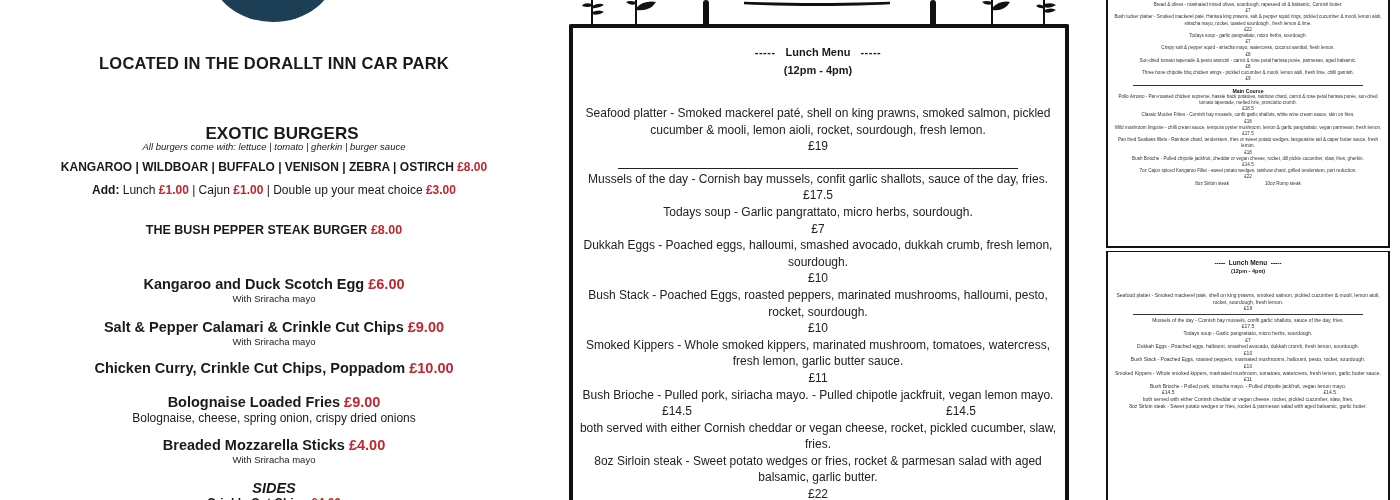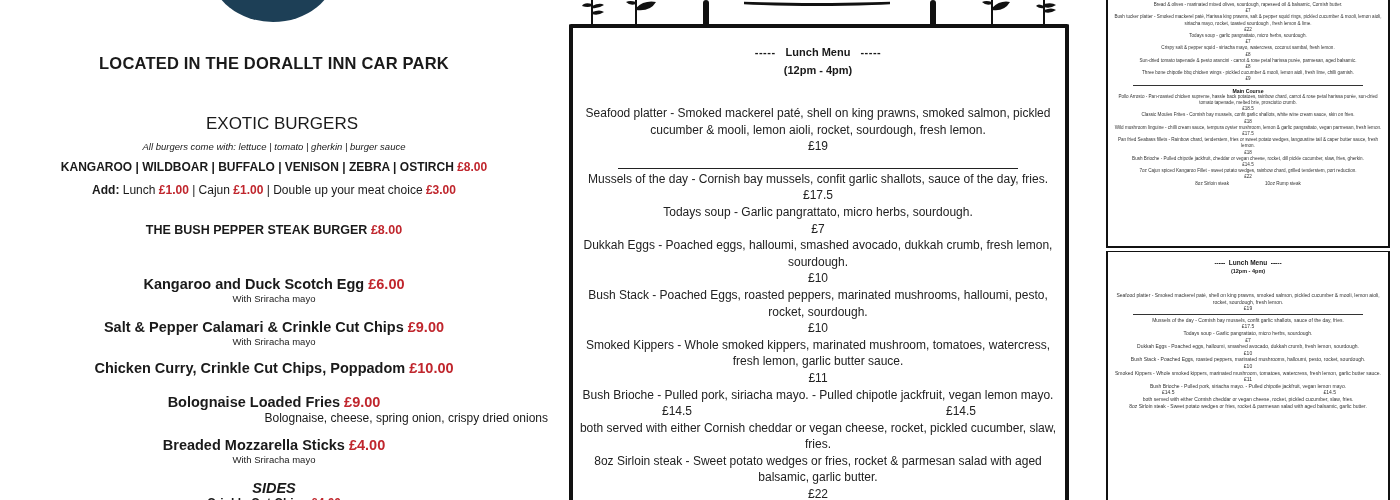--- a/index.html
+++ b/index.html
@@ -3,32 +3,32 @@
 <meta charset="utf-8">
 <style>
   * { box-sizing: border-box; margin: 0; padding: 0; }
   html, body { width: 1400px; height: 500px; overflow: hidden; background: #ffffff; }
   body { position: relative; font-family: "Liberation Sans", sans-serif; color: #1a1a1a; }
 
   
   .left { position: absolute; left: 0; top: 0; width: 548px; height: 420px; text-align: center; }
   .logo-circle { position: absolute; left: 211px; top: -78px; width: 124px; height: 100px; border-radius: 50%; background: #1d3f56; }
   .located { position: absolute; top: 54px; left: 0; width: 548px; font-weight: 700; font-size: 16.5px; letter-spacing: 0.2px; }
-  .exotic-title { position: absolute; top: 114px; left: 0; width: 548px; font-weight: 400; font-size: 17px; padding-left: 16px; }
+  .exotic-title { position: absolute; top: 124px; left: 0; width: 548px; font-weight: 700; font-size: 17px; padding-left: 16px; }
   .all-burgers { position: absolute; top: 141px; left: 0; width: 548px; font-style: italic; font-size: 9.5px; }
   .burger-list { position: absolute; top: 160px; left: 0; width: 548px; font-weight: 700; font-size: 12px; }
   .add-line { position: absolute; top: 183px; left: 0; width: 548px; font-size: 12px; }
   .add-line b { font-weight: 700; }
   .price { color: #c0262d; font-weight: 700; }
   .bush-title { position: absolute; top: 223px; left: 0; width: 548px; font-weight: 700; font-size: 12.5px; }
   .bush-desc { position: absolute; top: 245px; left: 55px; width: 440px; font-size: 9px; line-height: 13px; }
   .item { position: absolute; left: 0; width: 548px; }
   .item-name { font-weight: 700; font-size: 14.5px; line-height: 17px; }
   .item-sub { font-size: 9.5px; line-height: 12px; }
-  .item-sub-lg { font-size: 12px; line-height: 14px; text-align: right; }
+  .item-sub-lg { font-size: 12px; line-height: 14px; }
   .sides { position: absolute; top: 480px; left: 0; width: 548px; font-weight: 700; font-size: 14.5px; font-style: italic; }
   .sides-next { position: absolute; top: 496px; left: 0; width: 548px; font-weight: 700; font-size: 12px; }
 
   
   .mid { position: absolute; left: 566px; top: 0; width: 504px; height: 500px; }
   .mid-frame { position: absolute; left: 3px; top: 24px; width: 500px; height: 500px; border-left: 4px solid #111; border-right: 4px solid #111; border-top: 4px solid #111; border-radius: 2px; }
   .trunk { position: absolute; width: 6px; background: #111; border-radius: 3px 3px 0 0; }
   .sprig { position: absolute; }
   .lunch-head { position: absolute; top: 46px; left: 0; width: 504px; text-align: center; font-weight: 700; font-size: 11px; }
   .lunch-head .dash { font-weight: 700; letter-spacing: 0.5px; margin: 0 10px; }

